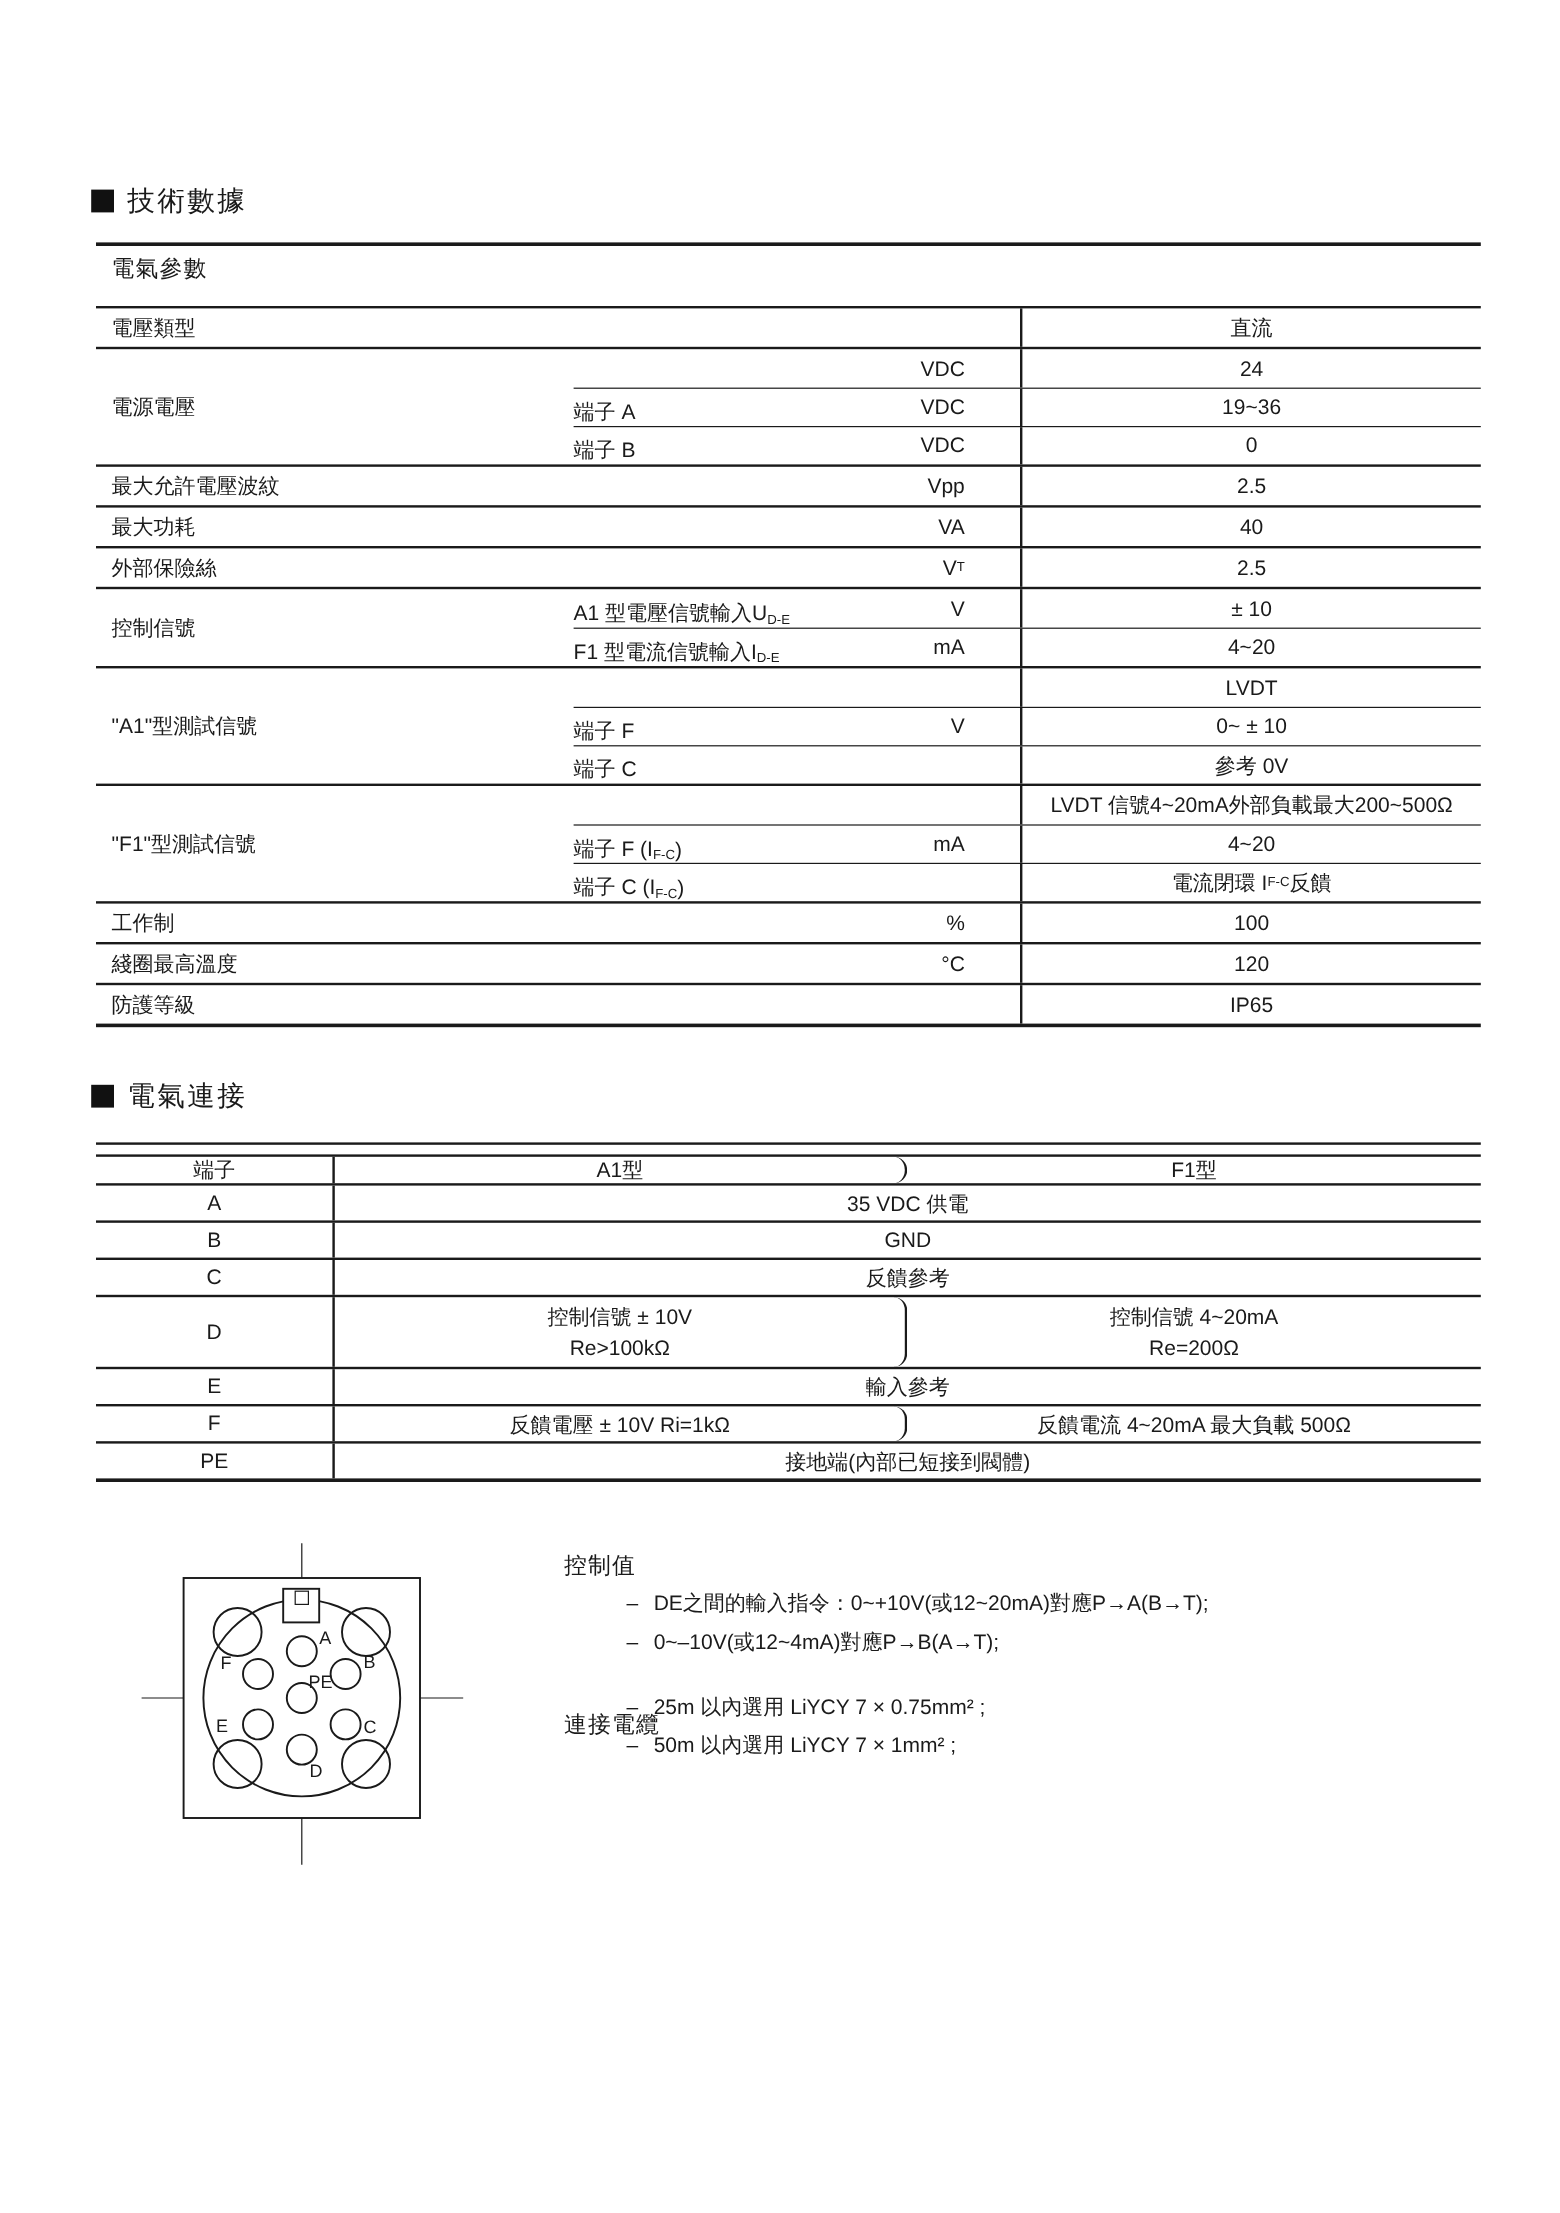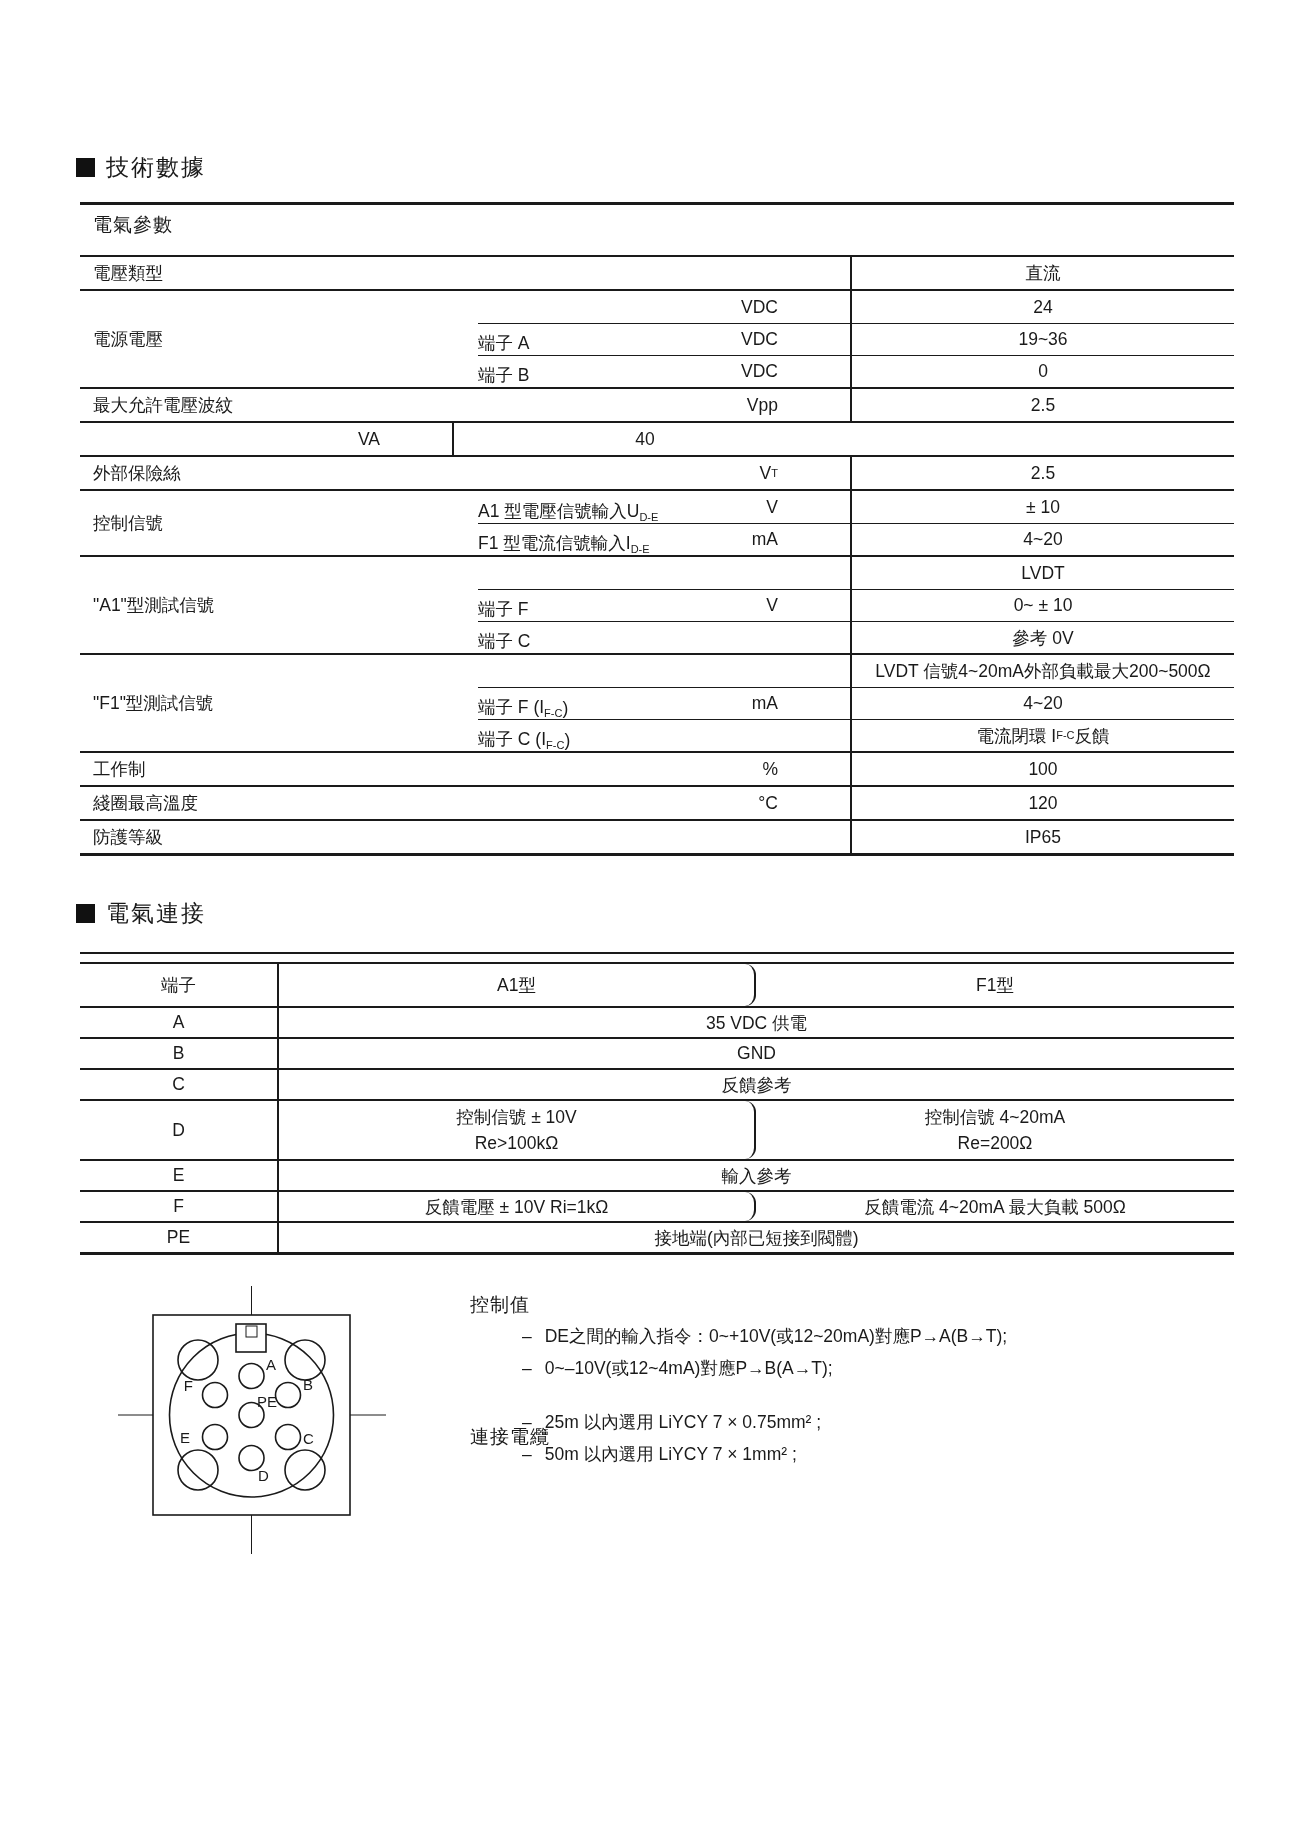--- a/index.html
+++ b/index.html
@@ -18,31 +18,31 @@
         border-top:3px solid #1a1a1a; border-bottom:3px solid #1a1a1a; font-size:17.5px; }
   .t1 .title { height:52px; line-height:40px; padding-left:13px; font-size:19px;
                letter-spacing:1px; border-bottom:2px solid #1a1a1a; }
   .grp { display:flex; }
   .grp + .grp { border-top:2px solid #1a1a1a; }
   .lbl { width:398px; display:flex; align-items:center; padding-left:13px; }
   .subs { width:756px; }
   .srow { display:flex; align-items:stretch; height:32px; }
   .srow + .srow { border-top:1.5px solid #1a1a1a; }
   .sl { flex:1; display:flex; align-items:flex-end; }
-  .su { width:160px; display:flex; align-items:center; justify-content:flex-end; padding-right:72px; }
+  .su { width:160px; display:flex; align-items:center; justify-content:flex-end; padding-right:46px; }
   .sv { width:384px; border-left:2px solid #1a1a1a; display:flex; align-items:center; justify-content:center; text-align:right; }
   sub { font-size:11px; line-height:1; }
 
   
   .t2outer { position:absolute; left:80px; top:952px; width:1154px;
              border-top:2px solid #1a1a1a; padding-top:8px; }
   .t2 { border-top:2px solid #1a1a1a; border-bottom:3.5px solid #1a1a1a; font-size:17.5px; }
   .t2 .row { display:flex; align-items:stretch; height:31px; }
   .t2 .row + .row { border-top:2px solid #1a1a1a; }
-  .t2 .row.hdr { height:42px; }
+  .t2 .row.hdr { height:22px; }
   .t2 .row.dbl { height:60px; }
   .t2 .c1 { width:199px; border-right:2px solid #1a1a1a; display:flex; align-items:center; justify-content:center; }
   .t2 .c2 { width:477px; border-right:2px solid #1a1a1a; display:flex; flex-direction:column; align-items:center; justify-content:center; line-height:26px;border-radius:11px; }
   .t2 .c3 { flex:1; display:flex; flex-direction:column; align-items:center; justify-content:center; line-height:26px; }
   .t2 .cspan { flex:1; display:flex; align-items:center; justify-content:center; }
 
   
   #connector-svg { position:absolute; left:110px; top:1280px; }
   .note-label { position:absolute; font-size:19px; letter-spacing:1px; }
   #ctrl-label  { left:470px; top:1292px;text-align:center; }
@@ -129,20 +129,23 @@
             <span>Vpp</span>
           </div>
       <div class="sv">
             <span>2.5</span>
           </div>
     </div>
       </div>
   </div>
 
   <div class="grp">
+    <div class="lbl">
+        <span>最大功耗</span>
+      </div>
     <div class="subs">
         <div class="srow">
       <div class="sl"></div>
       <div class="su">
             <span>VA</span>
           </div>
       <div class="sv">
             <span>40</span>
           </div>
     </div>

